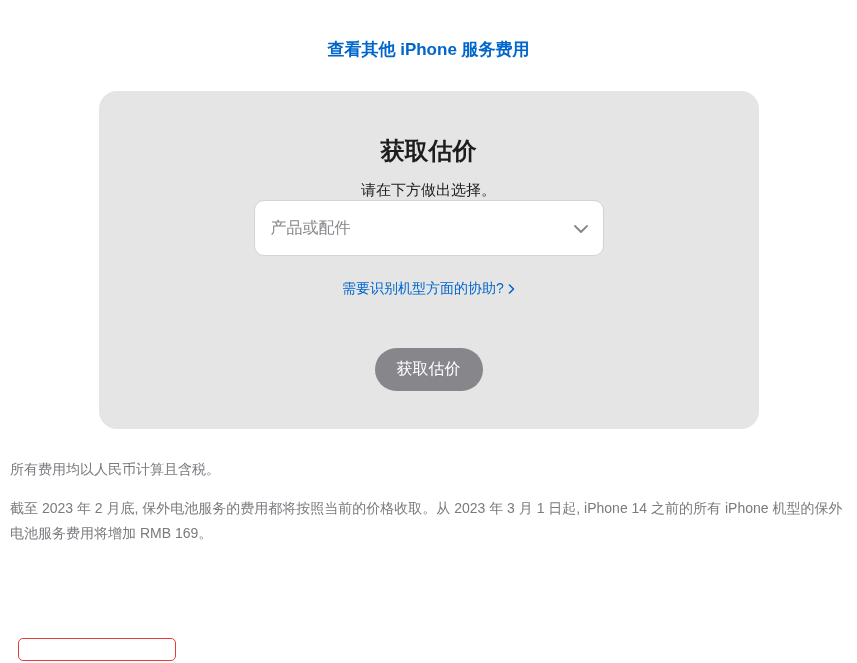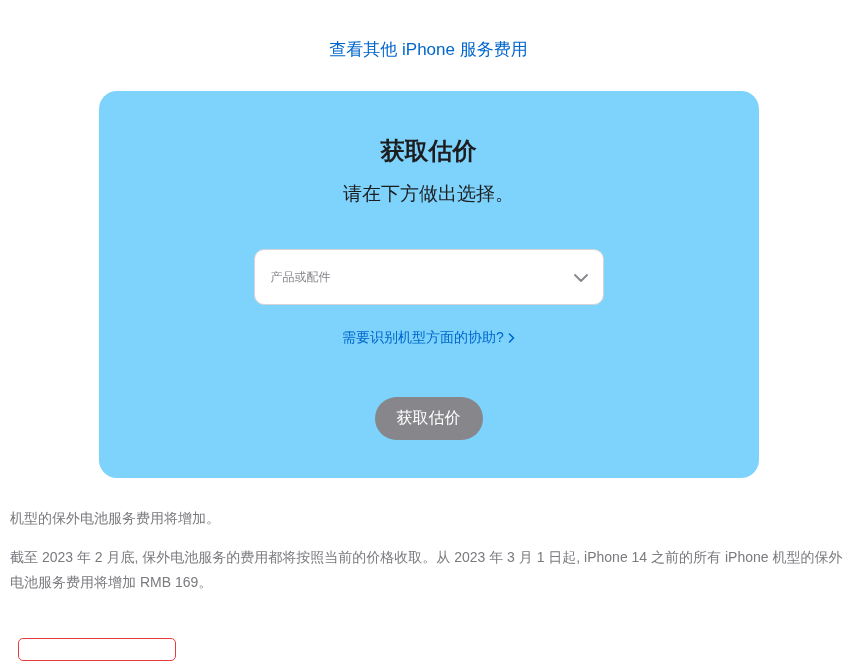--- a/index.html
+++ b/index.html
@@ -16,54 +16,53 @@
     }
     .top-link {
       text-align: center;
       padding-top: 38px;
       padding-bottom: 30px;
     }
     .top-link a {
       color: #0066cc;
       text-decoration: none;
       font-size: 17px;
-      font-weight: 400;
+      font-weight: 700;
     }
     .card {
       width: 660px;
       margin: 0 auto;
-      background: #7dd3fc;
+      background: #e5e5e5;
       border-radius: 18px;
       padding: 44px 30px 38px;
       text-align: center;
     }
     .card-title {
       font-size: 24px;
       font-weight: 600;
       color: #1d1d1f;
       margin-bottom: 14px;
     }
     .card-subtitle {
-      font-size: 19px;
+      font-size: 15px;
       color: #1d1d1f;
-      margin-bottom: 42px;
     }
     .select-wrap {
       position: relative;
       width: 350px;
       margin: 0 auto 20px;
     }
     .select-input {
       width: 100%;
       height: 56px;
       background: #ffffff;
       border: 1px solid #d2d2d7;
       border-radius: 10px;
       padding: 0 40px 0 16px;
-      font-size: 12px;
+      font-size: 16px;
       color: #86868b;
       text-align: left;
       cursor: pointer;
       display: flex;
       align-items: center;
     }
     .chevron {
       position: absolute;
       right: 16px;
       top: 50%;
@@ -143,16 +142,16 @@
     <svg width="7" height="10" viewBox="0 0 7 10">
         <path d="M1.5 1 L5.5 5 L1.5 9" stroke="#0066cc" stroke-width="1.6" fill="none" stroke-linecap="round" stroke-linejoin="round"></path>
       </svg>
   </a>
 
   <div>
     <button class="estimate-btn">获取估价</button>
   </div>
 </div>
 
-<div class="footer-text">机型的保外电池服务费用将增加。</div>
+<div class="footer-text">所有费用均以人民币计算且含税。</div>
 <div class="footer-note">截至 2023 年 2 月底, 保外电池服务的费用都将按照当前的价格收取。从 2023 年 3 月 1 日起, iPhone 14 之前的所有 iPhone 机型的保外电池服务费用将增加 RMB 169。</div>
 
 <div class="highlight-box"></div>
 
 </body></html>

